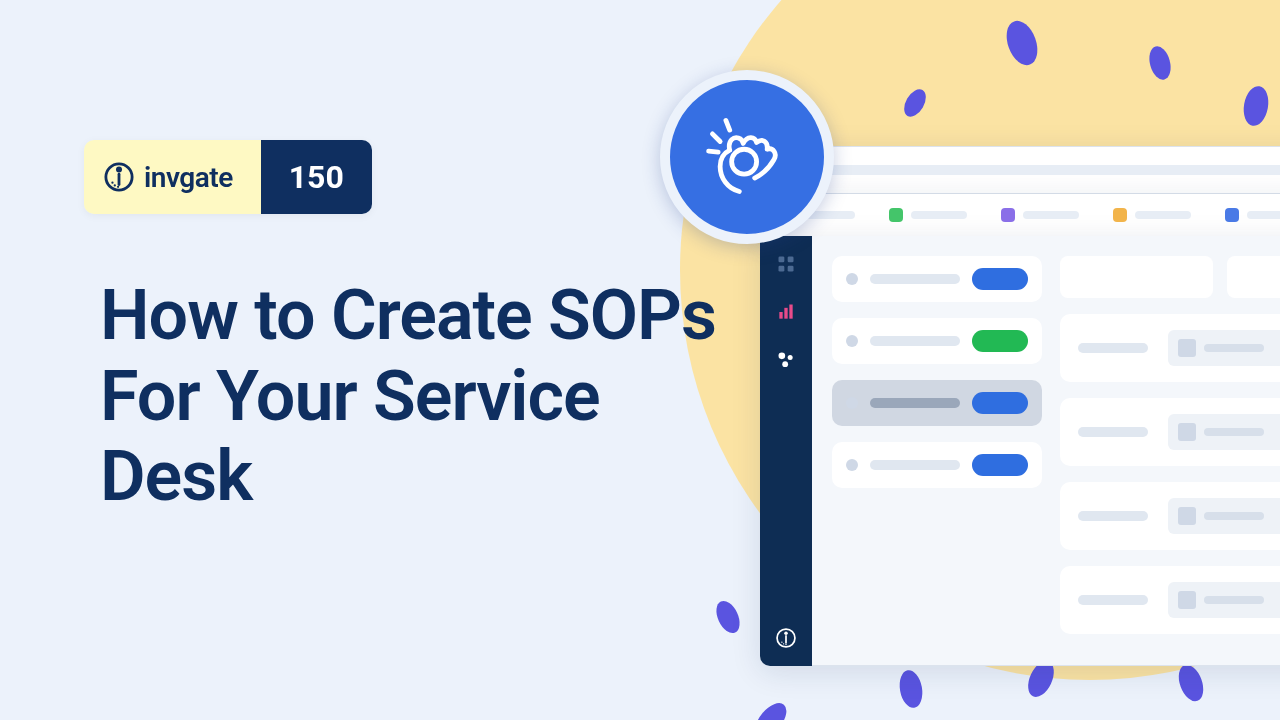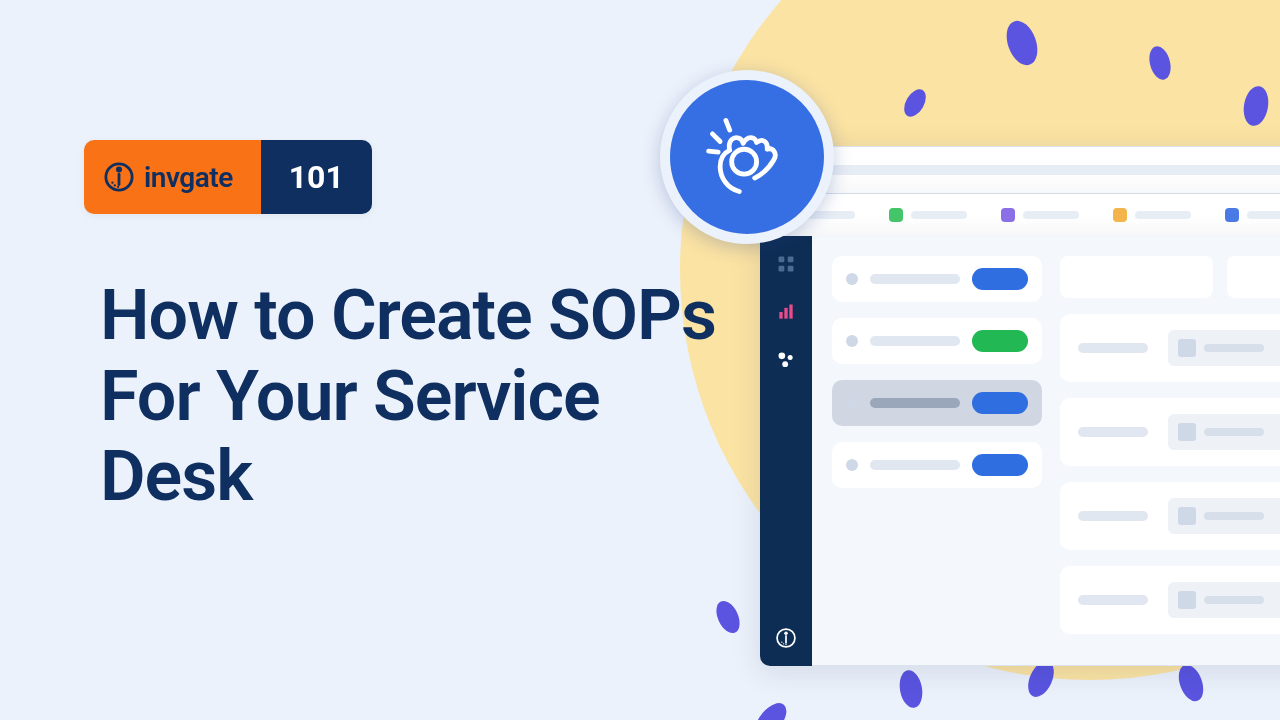--- a/index.html
+++ b/index.html
@@ -24,21 +24,21 @@
   .conf9 { width: 22px; height: 38px; top: 664px; left: 1180px; transform: rotate(-20deg);}
 
   
   .brand-block {
     position: absolute; top: 140px; left: 84px; height: 74px;
     display: flex; align-items: stretch; border-radius: 10px; overflow: hidden;
     box-shadow: 0 2px 8px rgba(0,0,0,0.05);
     z-index: 5;
   }
   .brand-left {
-    background: #f97316; display: flex; align-items: center; gap: 10px;
+    background: #fef9c3; display: flex; align-items: center; gap: 10px;
     padding: 0 28px 0 20px;
   }
   .brand-logo {
     width: 30px; height: 30px; position: relative;
   }
   .brand-text { font-size: 28px; font-weight: 600; color: #0f2f60; letter-spacing: -0.5px;}
   .brand-right {
     background: #0f2f60; color: #fff; display: flex; align-items: center;
     padding: 0 28px; font-size: 32px; font-weight: 700;
   }
@@ -154,21 +154,21 @@
           <circle cx="16" cy="16" r="14" fill="none" stroke="#0f2f60" stroke-width="3"></circle>
           <circle cx="16" cy="8" r="3.2" fill="#0f2f60"></circle>
           <path d="M16 13 L16 24" stroke="#0f2f60" stroke-width="3" stroke-linecap="round"></path>
           <circle cx="9" cy="22" r="1.2" fill="#0f2f60"></circle>
           <circle cx="11.5" cy="25" r="1.2" fill="#0f2f60"></circle>
           <circle cx="15" cy="26.5" r="1.2" fill="#0f2f60"></circle>
         </svg>
       </span>
       <span class="brand-text">invgate</span>
     </div>
-    <div class="brand-right">101</div>
+    <div class="brand-right">150</div>
   </div>
 
   <h1 class="headline">How to Create SOPs For Your Service Desk</h1>
 
   <div class="badge">
     <span>
       <svg viewBox="0 0 100 100" fill="none" stroke="#fff" stroke-width="5" stroke-linecap="round" stroke-linejoin="round">
         <path d="M42 88 C30 85 22 74 22 62 C22 54 26 48 32 45 C32 45 30 38 34 34 C38 30 45 32 46 38 C50 30 58 30 60 37 C66 32 72 36 71 44 C77 42 82 48 78 55 C74 62 66 70 58 74"></path>
         <circle cx="47" cy="57" r="13"></circle>
         <line x1="14" y1="28" x2="22" y2="36"></line>

